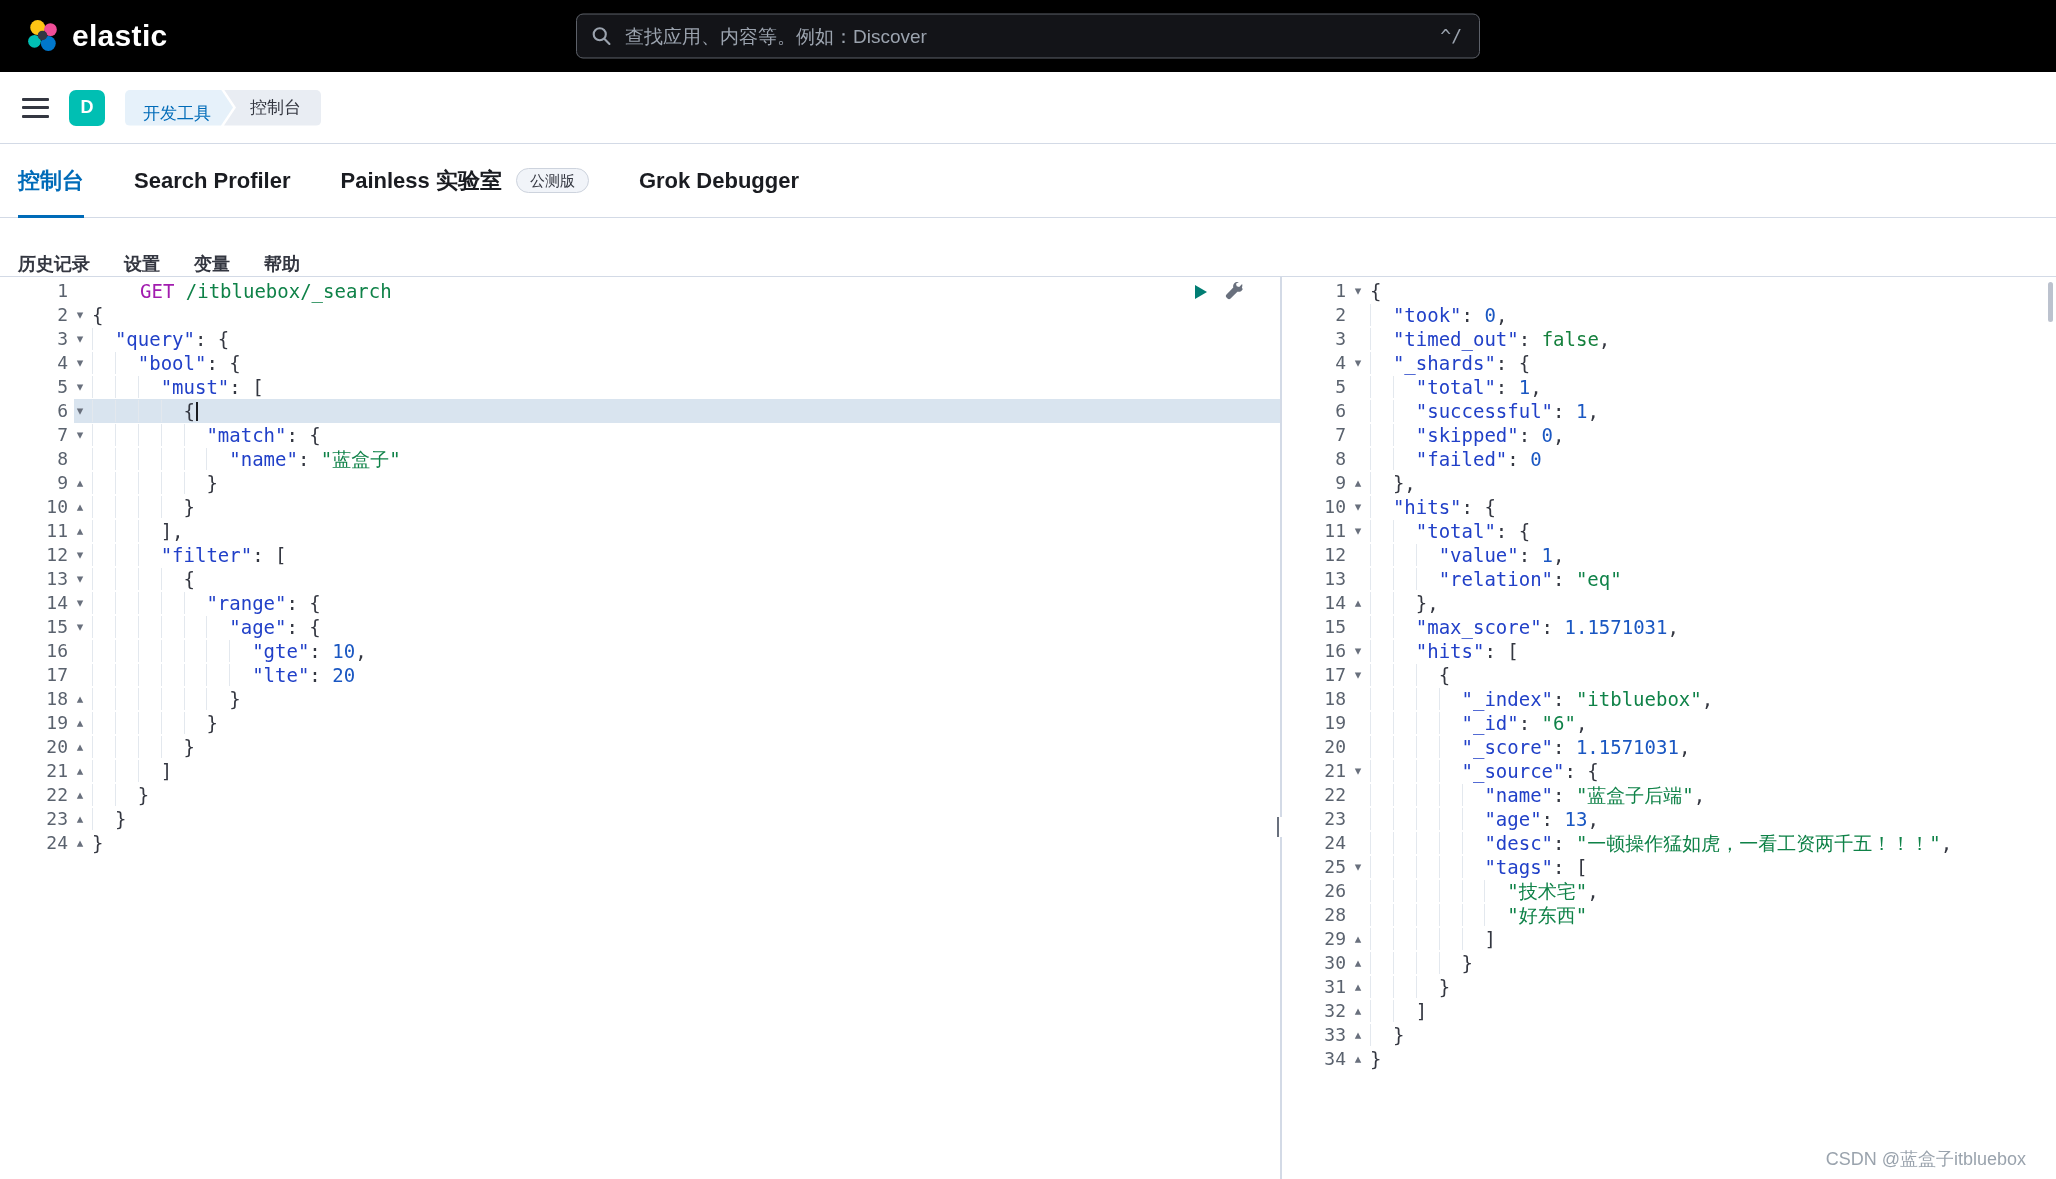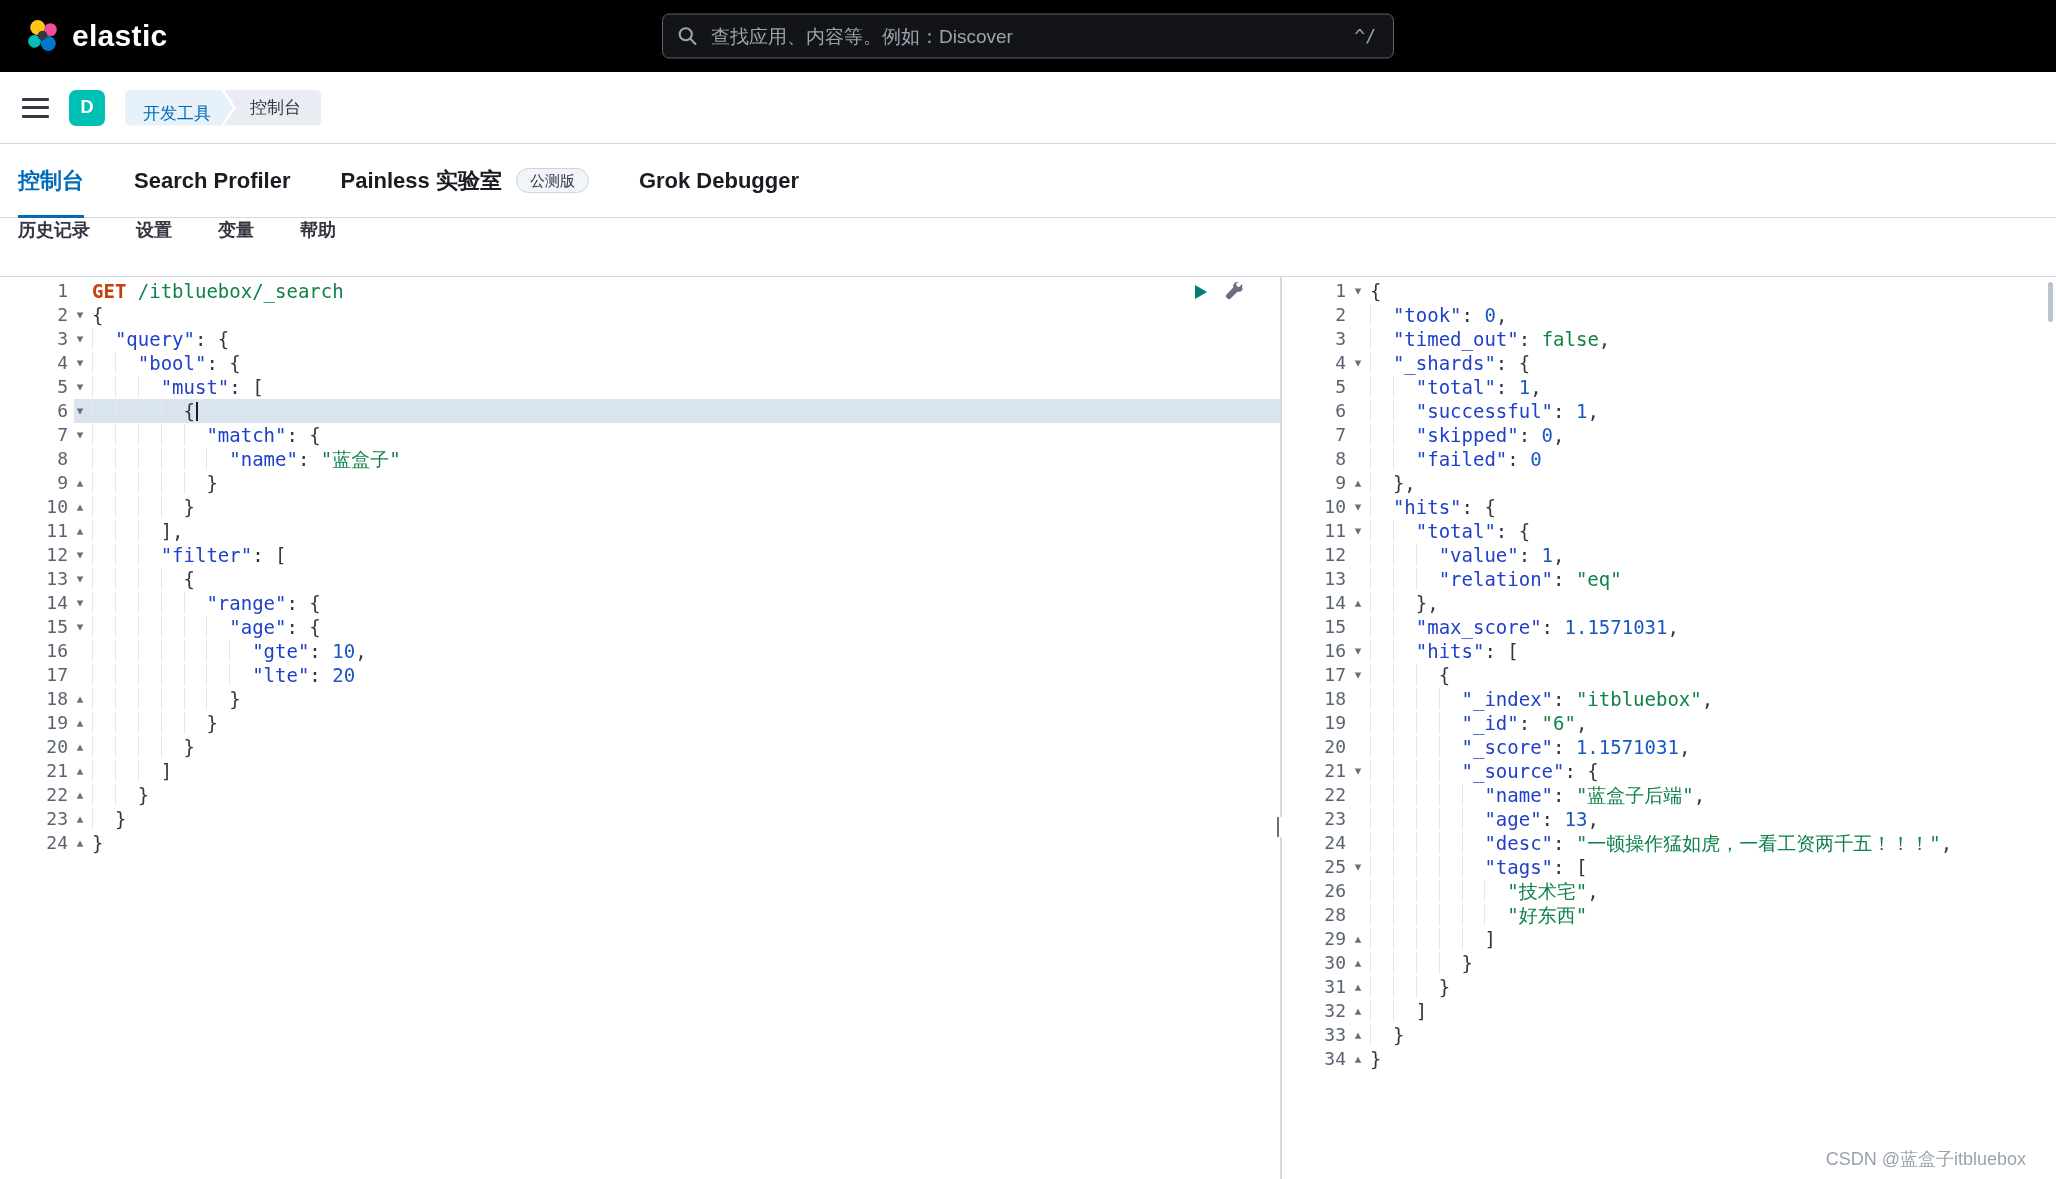--- a/index.html
+++ b/index.html
@@ -15,21 +15,21 @@
   
   .top-header{
     height:72px; background:#000000;
     display:flex; align-items:center;
     padding:8px 26px; position:relative;
   }
   .logo{ display:flex; align-items:center; gap:12px; cursor:pointer; }
   .logo-text{ color:#ffffff; font-size:30px; font-weight:600; letter-spacing:.3px; }
   .search-wrap{
     position:absolute; left:50%; top:50%; transform:translate(-50%,-50%);
-    width:732px; height:45px;
+    width:904px; height:45px;
   }
   .search-input{
     width:100%; height:100%;
     background:#131418; border:1px solid #5d6169; border-radius:7px;
     color:#d3dae6; font-size:19px; padding:0 60px 0 48px;
     font-family:"Liberation Sans", sans-serif;
     outline:none;
   }
   .search-input::placeholder{ color:#9ba3ae; }
   .search-icon{ position:absolute; left:15px; top:12px; }
@@ -78,21 +78,21 @@
   }
   .beta-badge{
     margin-left:14px; font-size:15px; font-weight:400; color:#343741;
     background:#f1f4f9; border:1px solid #cdd3dd; border-radius:15px;
     padding:4px 13px; line-height:1;
   }
 
   
   .menu-bar{
     height:59px; border-bottom:1px solid #d3dae6;
-    display:flex; align-items:flex-start; padding:0 18px; column-gap:46px;
+    display:flex; align-items:flex-end; padding:0 18px; column-gap:34px;
   }
   .menu-item{ font-size:18px; font-weight:600; color:#343741; cursor:pointer; }
 
   
   .editor-region{ display:flex; height:902px; position:relative; }
   .panel{ position:relative; overflow:hidden; background:#fff; }
   .panel.left{ width:1280px; flex:none; }
   .panel.right{ flex:1; }
   .codewrap{ padding-top:2px; }
 
@@ -107,21 +107,21 @@
     width:24px; flex:none; text-align:center;
     font-size:13px; color:#69707d; cursor:pointer;
   }
   .code{
     flex:1; white-space:pre;
     font-family:"DejaVu Sans Mono", monospace; font-size:19px;
   }
   .ind{
     background:repeating-linear-gradient(90deg, #e3e8ee 0 1px, transparent 1px 2ch);
   }
-  .tk-m{ color:#c2410c; font-weight:700; }
+  .tk-m{ color:#a21caf; font-weight:400;margin-left:48px; }
   .tk-u{ color:#0F8248; }
   .tk-k{ color:#2140C8; }
   .tk-s{ color:#0F8248; }
   .tk-n{ color:#1A57C2; }
   .tk-b{ color:#15803d; }
   .tk-p{ color:#343741; }
   .cursor{
     display:inline-block; width:2px; height:19px; background:#1a1c21;
     vertical-align:-3px; margin-left:1px;
   }

